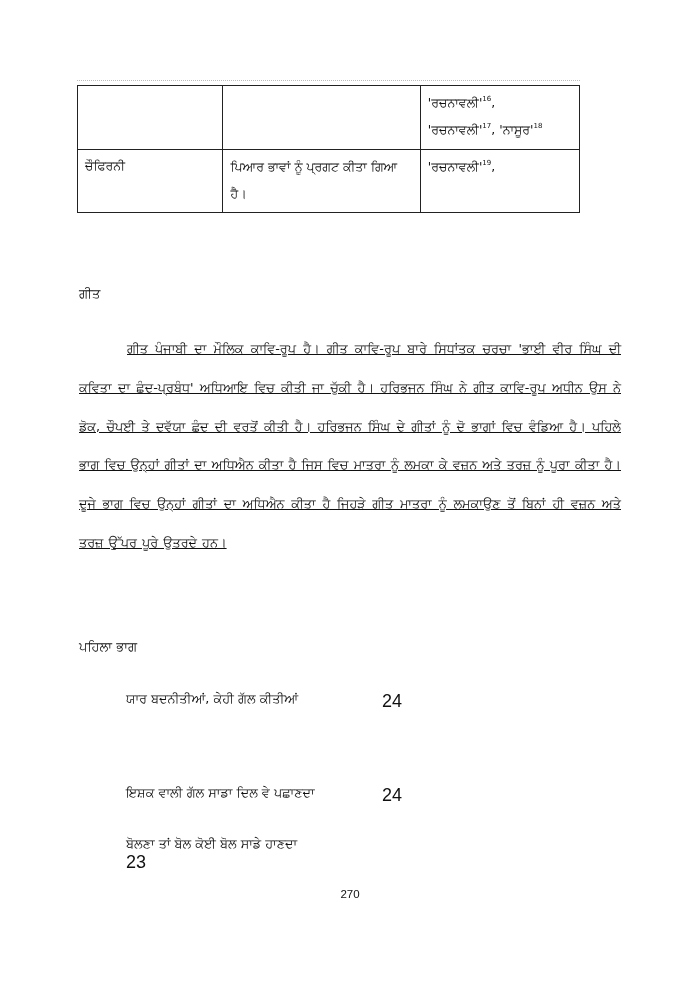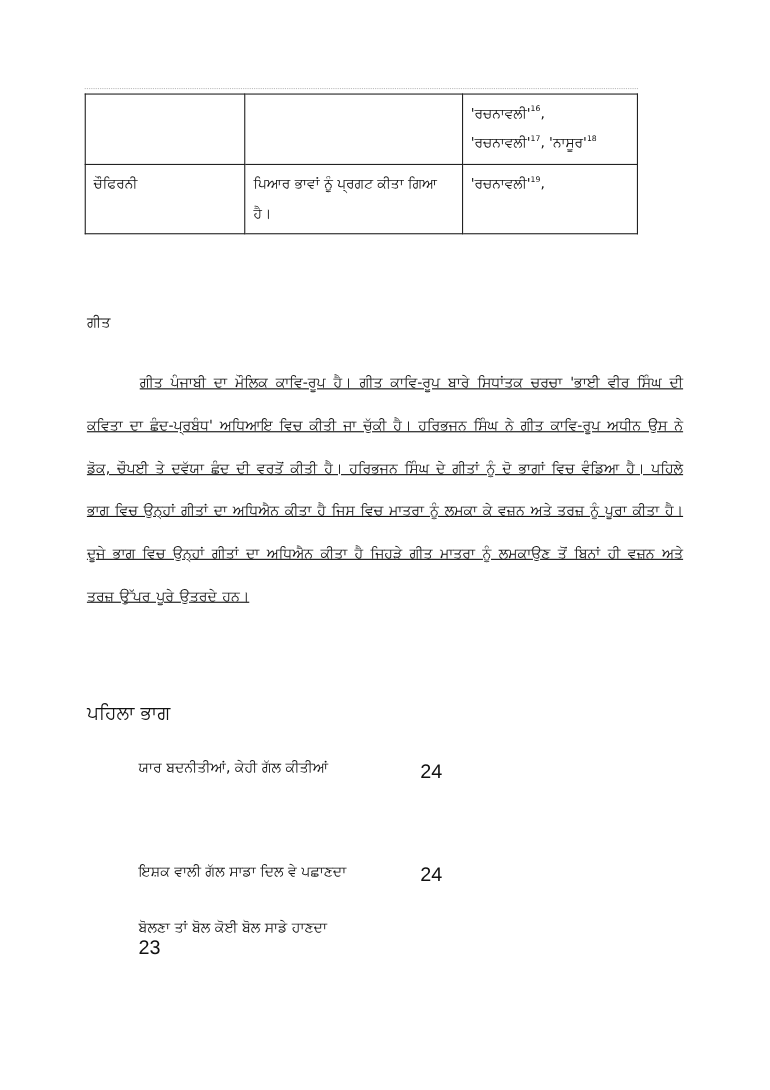--- a/index.html
+++ b/index.html
@@ -39,21 +39,21 @@
     }
     table.poem-table td {
       border: 1.4px solid #222222;
       vertical-align: top;
       padding: 3px 19px 2px 7px;
       line-height: 27px;
     }
     table.poem-table tr.r1 td { height: 58px; }
     table.poem-table tr.r2 td { height: 57px; }
     table.poem-table tr.r3 td { height: 26px; }
-    td.c1 { width: 128px; }
+    td.c1 { width: 128px; font-family: Liberation Serif, serif; }
     td.c2 { width: 187px; margin-left: 12px; }
     td.c3 { width: 140px; }
     sup {
       font-size: 7px;
       vertical-align: 6px;
       line-height: 0;
     }
     .section-heading {
       position: absolute;
       left: 79px;
@@ -72,21 +72,21 @@
       text-align: justify;
       text-indent: 48px;
       margin: 0;
       word-spacing: 1px;
       text-decoration: underline;
     }
     .subheading {
       position: absolute;
       left: 79px;
       top: 639px;
-      font-size: 17px;
+      font-size: 13px;
       margin: 0;
     }
     .song-line {
       position: absolute;
       left: 126px;
       font-size: 12.8px;
       display: flex;
       align-items: flex-start;
     }
     .song-line .song-title {
@@ -148,14 +148,15 @@
   <div class="song-line" style="top:785px;">
     <span class="song-title">ਇਸ਼ਕ ਵਾਲੀ ਗੱਲ ਸਾਡਾ ਦਿਲ ਵੇ ਪਛਾਣਦਾ</span>
     <span class="song-page">24</span>
   </div>
 
   <div class="song-line" style="top:836px;flex-direction:column;">
     <span class="song-title">ਬੋਲਣਾ ਤਾਂ ਬੋਲ ਕੋਈ ਬੋਲ ਸਾਡੇ ਹਾਣਦਾ</span>
     <span class="song-page">23</span>
   </div>
 
+  <div class="page-number">270</div>
 
 </div>
 
 </body></html>

